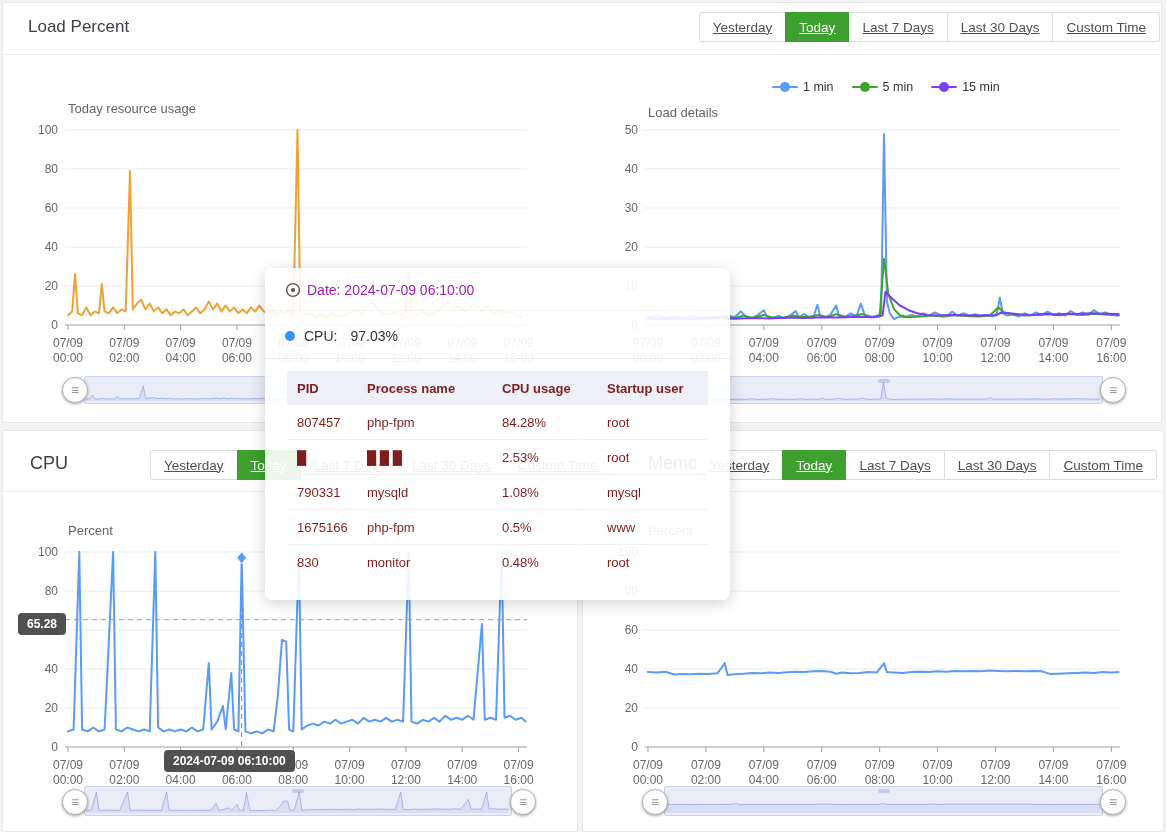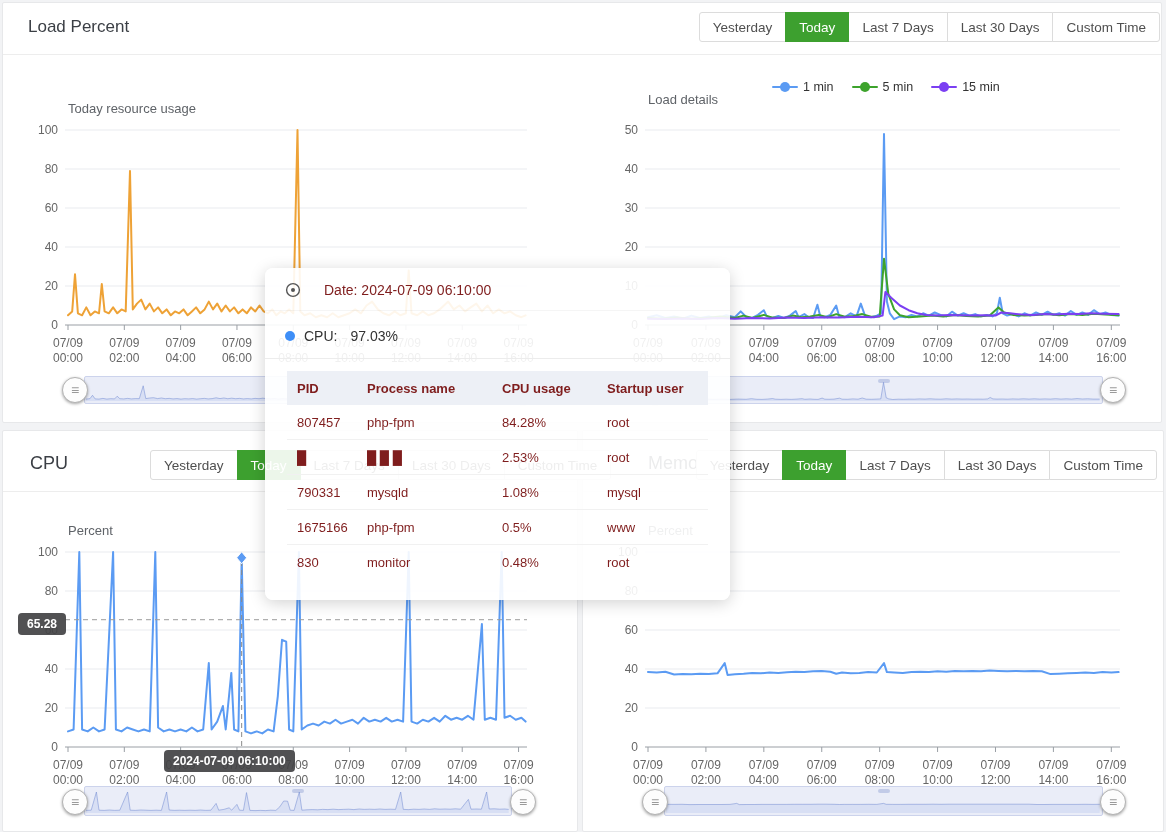--- a/index.html
+++ b/index.html
@@ -7,21 +7,21 @@
          font-family:"Liberation Sans","DejaVu Sans",sans-serif;-webkit-font-smoothing:antialiased;}
   .card{position:absolute;background:#fff;border:1px solid #e7e8ea;border-radius:2px;box-sizing:border-box;}
   #card-load{left:2px;top:2px;width:1160px;height:421px;}
   #card-cpu{left:2px;top:430px;width:576px;height:402px;}
   #card-mem{left:582px;top:430px;width:582px;height:402px;}
   .hdr-line{position:absolute;left:0;right:0;height:1px;background:#ededed;}
   .sec-title{position:absolute;color:#3b3f45;font-size:17px;font-weight:500;z-index:4;}
   .sub-title{position:absolute;color:#5f6368;font-size:13px;z-index:4;}
   .btn-group{position:absolute;display:flex;height:30px;z-index:4;}
   .btn{display:flex;align-items:center;padding:0 13px;border:1px solid #dcdcdc;margin-left:-1px;
-       background:#fff;color:#4f4f4f;font-size:13.5px;cursor:pointer;white-space:nowrap;box-sizing:border-box;}
+       background:#fff;color:#4f4f4f;font-size:13.5px;cursor:pointer;white-space:nowrap;box-sizing:border-box;text-decoration:underline;}
   .btn:first-child{border-radius:3px 0 0 3px;margin-left:0;}
   .btn:last-child{border-radius:0 3px 3px 0;}
   .btn.active{color:#fff;z-index:1;}
   .legend{position:absolute;left:772px;top:80px;display:flex;gap:18px;align-items:center;z-index:4;}
   .lg-item{display:flex;align-items:center;gap:5px;font-size:12.5px;color:#333;cursor:pointer;}
   .lg-icon{position:relative;width:26px;height:10px;}
   .lg-line{position:absolute;top:4px;left:0;right:0;height:2px;border-radius:1px;}
   .lg-dot{position:absolute;left:8px;top:0;width:10px;height:10px;border-radius:50%;}
   #chartsvg{position:absolute;left:0;top:0;z-index:2;}
   .plot-hit{position:absolute;z-index:3;}
@@ -30,21 +30,21 @@
   .dz-grip{position:absolute;top:2px;left:50%;width:12px;height:4px;margin-left:-6px;background:#c2cbe8;border-radius:2px;}
   .dz-handle{position:absolute;width:26px;height:26px;border-radius:50%;background:#fdfdfd;border:1px solid #b3b3b3;
              box-shadow:0 1px 3px rgba(0,0,0,.35);display:flex;align-items:center;justify-content:center;
              color:#9a9a9a;font-size:14px;z-index:5;cursor:ew-resize;box-sizing:border-box;}
   .badge-dark{position:absolute;background:rgba(66,66,68,.92);color:#fff;font-size:12px;font-weight:600;
               padding:4px 9px;border-radius:4px;z-index:6;white-space:nowrap;}
   #badge-avg{left:18px;top:608px;}
   #badge-axis{left:172px;top:750px;}
   .tooltip{position:absolute;left:265px;top:268px;width:465px;height:332px;background:rgba(255,255,255,.9);
            border-radius:8px;box-shadow:0 3px 16px rgba(0,0,0,.18);z-index:20;box-sizing:border-box;}
-  .tt-header{display:flex;align-items:flex-start;gap:23px;padding:14px 20px 12px;font-size:14px;color:#7f1d1d;
+  .tt-header{display:flex;align-items:flex-start;gap:6px;padding:14px 20px 12px;font-size:14px;color:#a21caf;
              border-bottom:1px solid rgba(0,0,0,.04);}
   .tt-cpu{display:flex;align-items:center;gap:9px;padding:17px 20px 14px;font-size:14px;color:#333;
           border-bottom:1px solid #ececec;}
   .tt-dot{width:10px;height:10px;border-radius:50%;}
   .tt-val{margin-left:4px;}
   .tt-table{margin:12px 0 0 22px;width:421px;border-collapse:collapse;font-size:13px;color:#7f1d1d;table-layout:fixed;}
   .tt-table th{background:#edf0f6;font-weight:700;text-align:left;height:34px;padding:0 0 0 10px;overflow:hidden;}
   .tt-table td{height:34px;padding:0 0 0 10px;border-bottom:1px solid #f1f1f1;overflow:hidden;}
   .tt-table tr:last-child td{border-bottom:none;}
 </style>
@@ -61,21 +61,21 @@
   </div>
   <div class="card" id="card-mem">
     <div class="hdr-line" style="top:60px"></div>
   </div>
 
   <div class="sec-title" style="left:28px;top:17px">Load Percent</div>
   <div class="sec-title" style="left:30px;top:453px;font-size:18px">CPU</div>
   <div class="sec-title" style="left:648px;top:453px;font-size:18px">Memory</div>
 
   <div class="sub-title" style="left:68px;top:101px">Today resource usage</div>
-  <div class="sub-title" style="left:648px;top:92px">Load details</div>
+  <div class="sub-title" style="left:648px;top:105px">Load details</div>
   <div class="sub-title" style="left:68px;top:523px">Percent</div>
   <div class="sub-title" style="left:648px;top:523px">Percent</div>
 
   <div class="btn-group" id="bg-load" style="right:6px;top:12px">
       <div class="btn">Yesterday</div>
       <div class="btn active" style="background: rgb(61, 160, 47); border-color: rgb(61, 160, 47);">Today</div>
       <div class="btn">Last 7 Days</div>
       <div class="btn">Last 30 Days</div>
       <div class="btn">Custom Time</div>
     </div>

